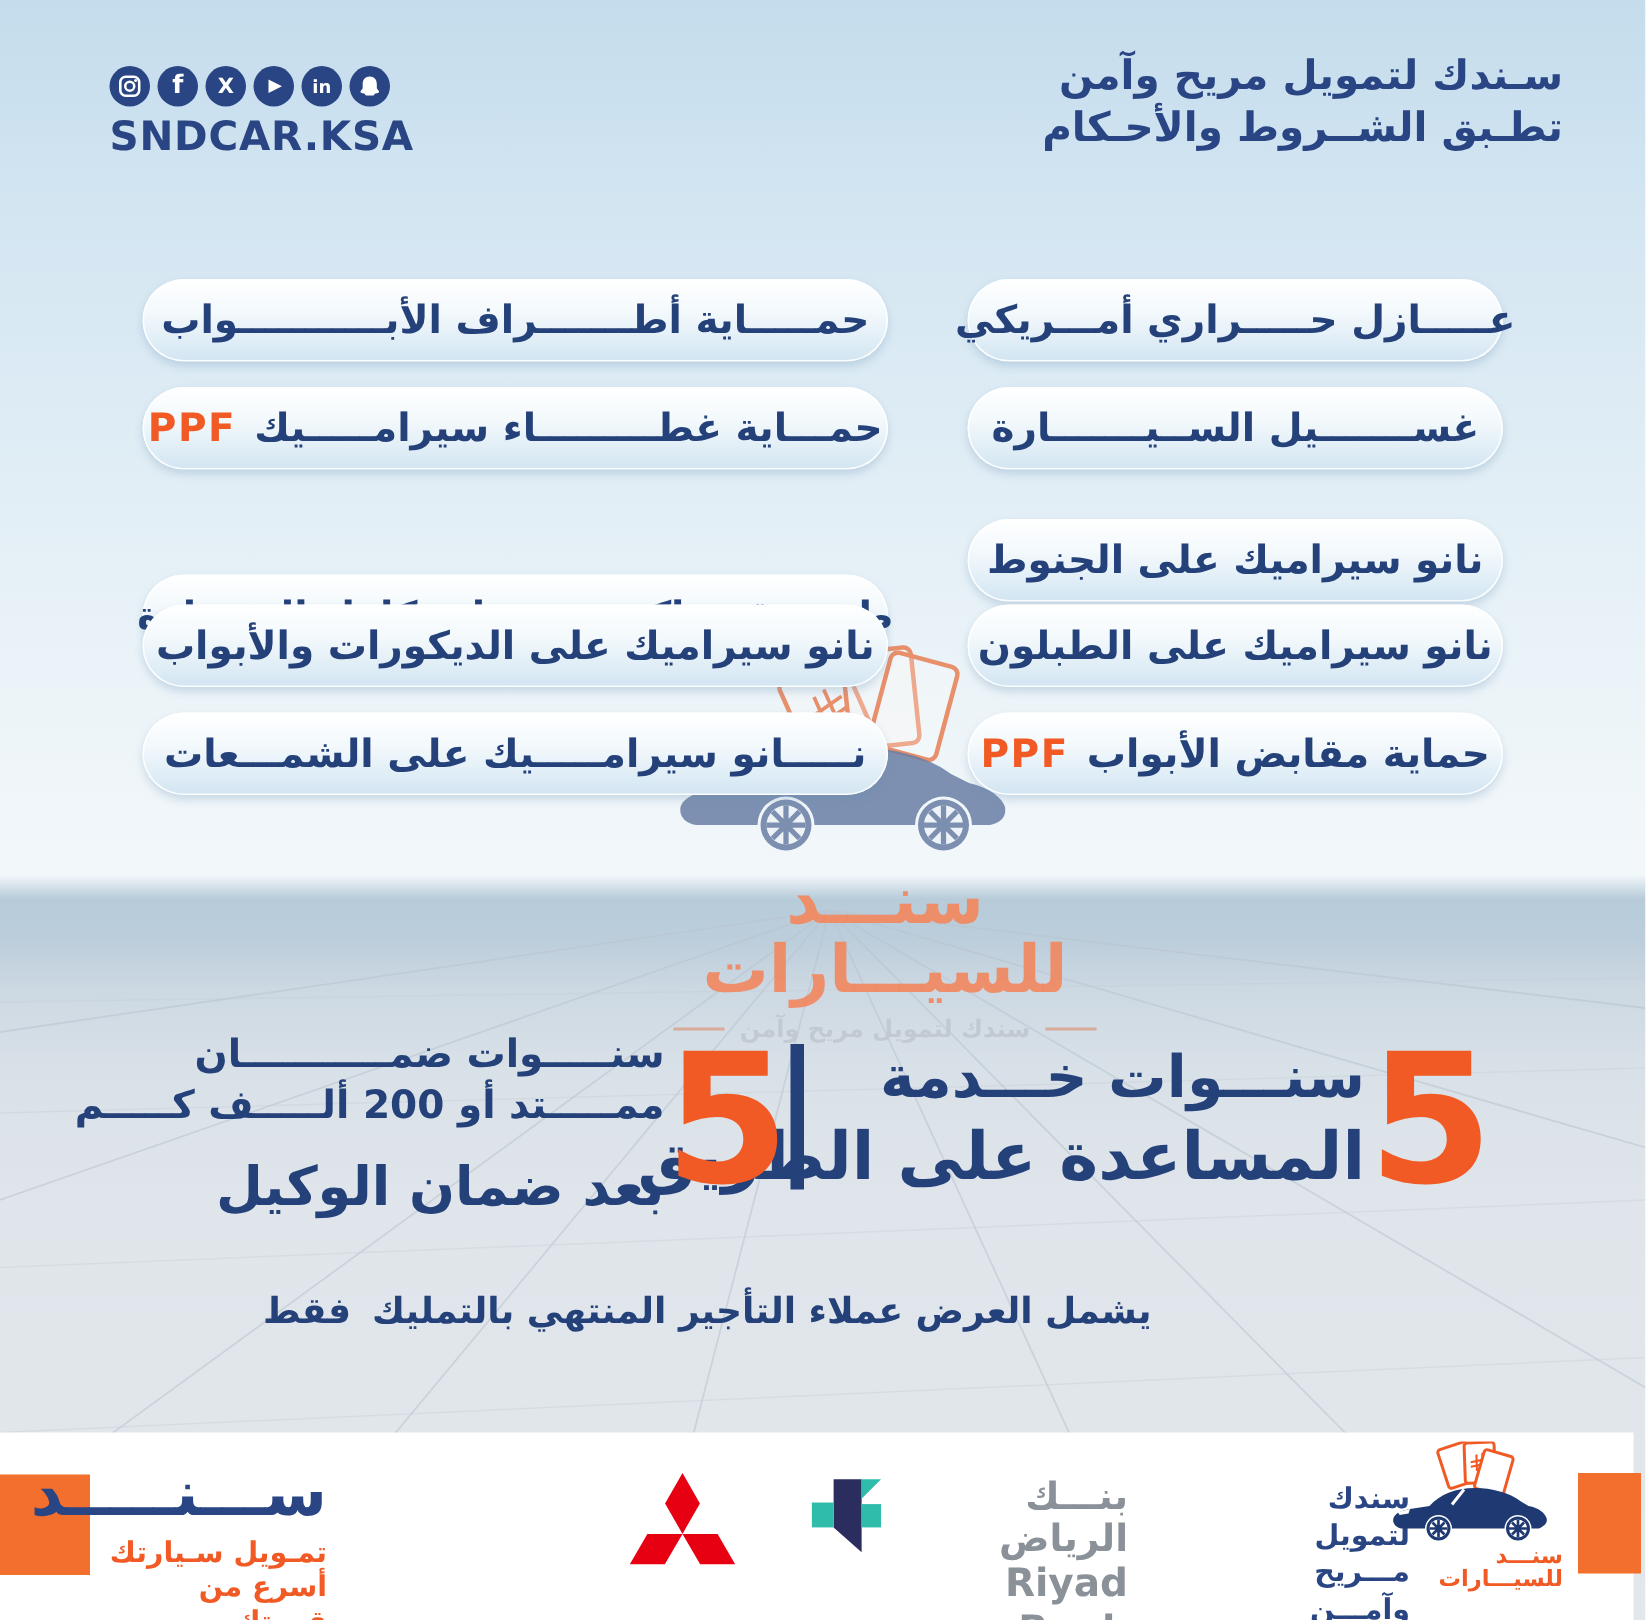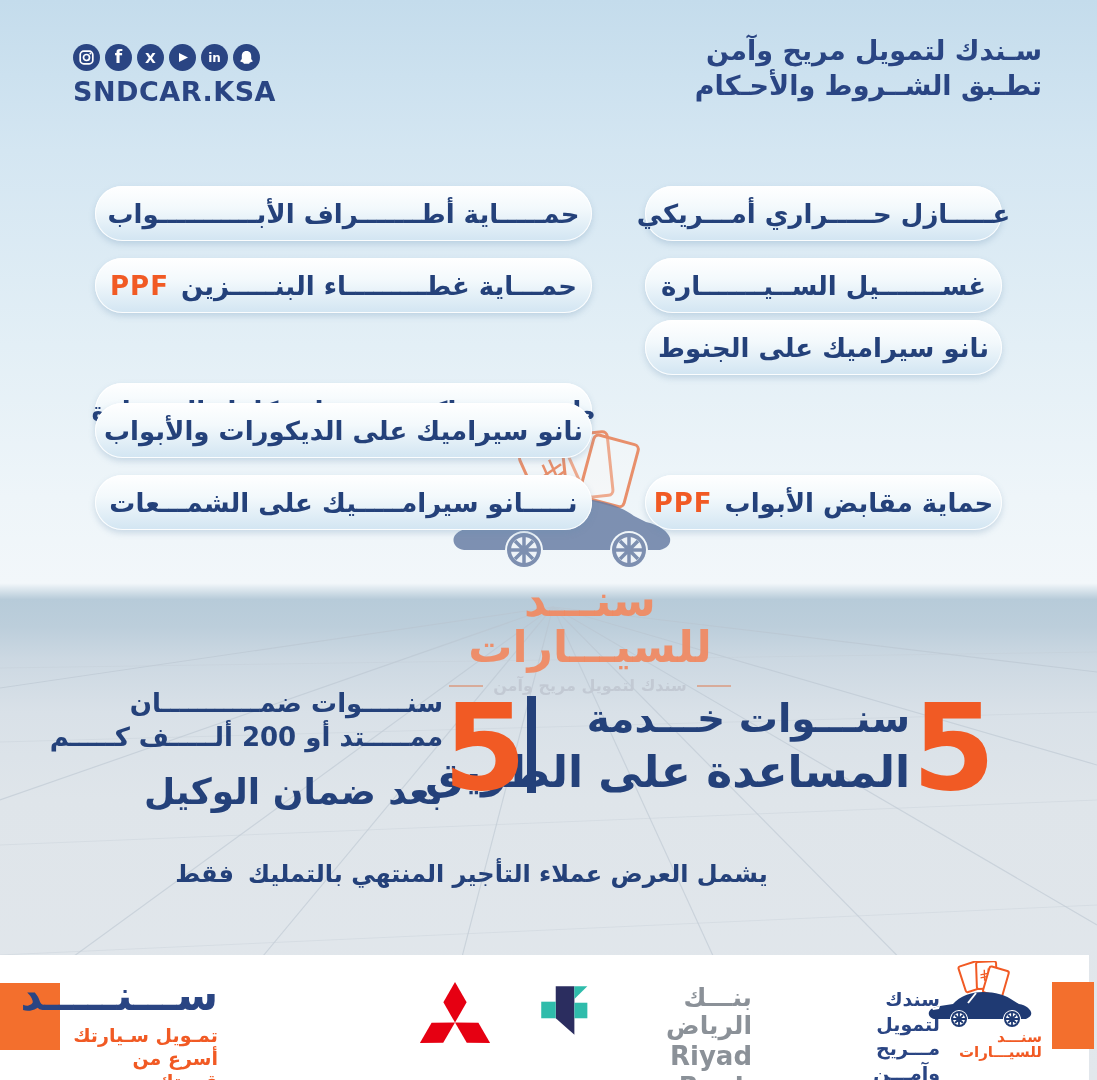--- a/index.html
+++ b/index.html
@@ -175,41 +175,44 @@
       <span class="wm-dash"></span>
       <span>سندك لتمويل مريح وآمن</span>
       <span class="wm-dash"></span>
     </div>
   </div>
 
   <div class="pill pill-l" style="top:186px;">
     <span>حمـــــاية أطـــــــراف الأبـــــــــــواب</span>
   </div>
   <div class="pill pill-l" style="top:258px;">
-    <span>حمـــاية غطـــــــــاء البنـــــزين</span>
+    <span>حمـــاية غطـــــــــاء سيرامـــــيك</span>
     <span class="ppf">PPF</span>
   </div>
   <div class="pill pill-l" style="top:343px;margin-top:40px;">
     <span>طبـــــقة واكـــــس على كامل الســيارة</span>
   </div>
   <div class="pill pill-l" style="top:403px;">
     <span>نانو سيراميك على الديكورات والأبواب</span>
   </div>
   <div class="pill pill-l" style="top:475px;align-items:center;">
     <span>نـــــانو سيرامـــــيك على الشمـــعات</span>
   </div>
 
   <div class="pill pill-r" style="top:186px;">
     <span>عـــــازل حـــــراري أمـــريكي</span>
   </div>
   <div class="pill pill-r" style="top:258px;">
     <span>غســـــــيل الســيـــــــارة</span>
   </div>
-  <div class="pill pill-r" style="top:320px;">
+  <div class="pill pill-r" style="top:346px;">
     <span>نانو سيراميك على الجنوط</span>
+  </div>
+  <div class="pill pill-r" style="top:403px;">
+    <span>نانو سيراميك على الطبلون</span>
   </div>
   <div class="pill pill-r" style="top:475px;">
     <span>حماية مقابض الأبواب</span>
     <span class="ppf">PPF</span>
   </div>
 
   <div class="offer-num num-right">5</div>
   <div class="offer-right-lines">
     <div class="orl1">سنـــوات خـــدمة</div>
     <div class="orl2">المساعدة على الطريق</div>

